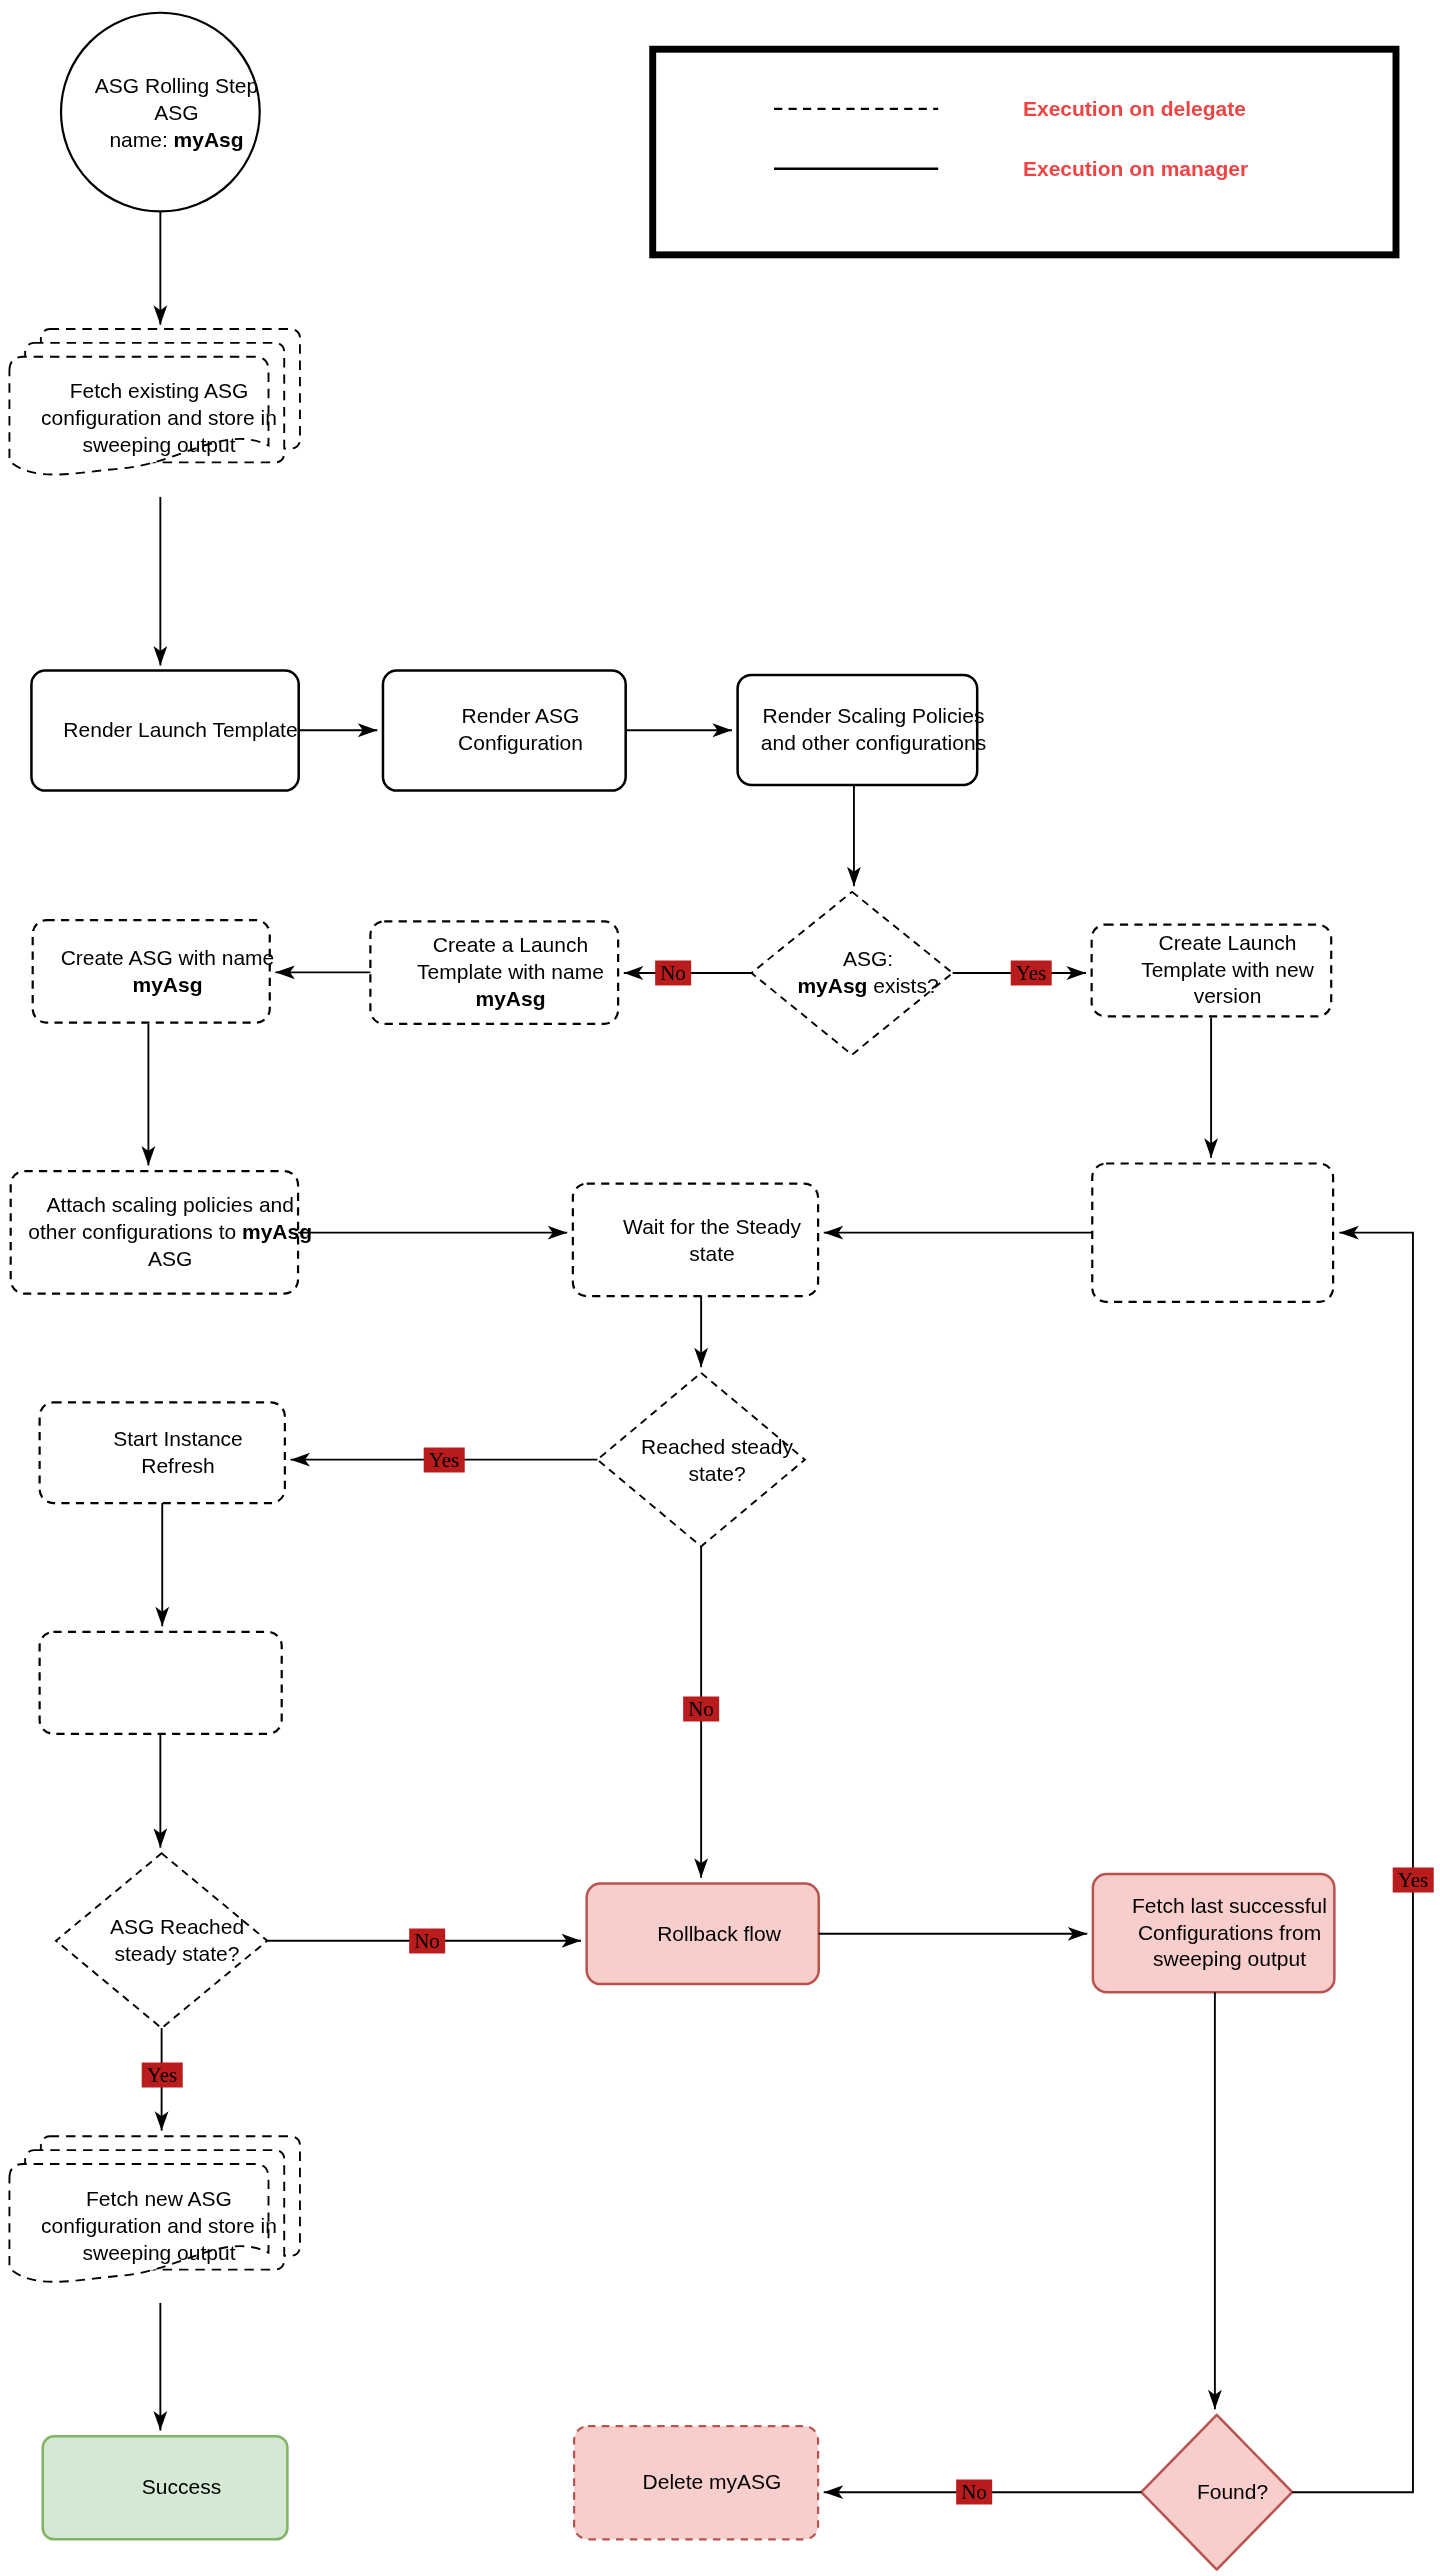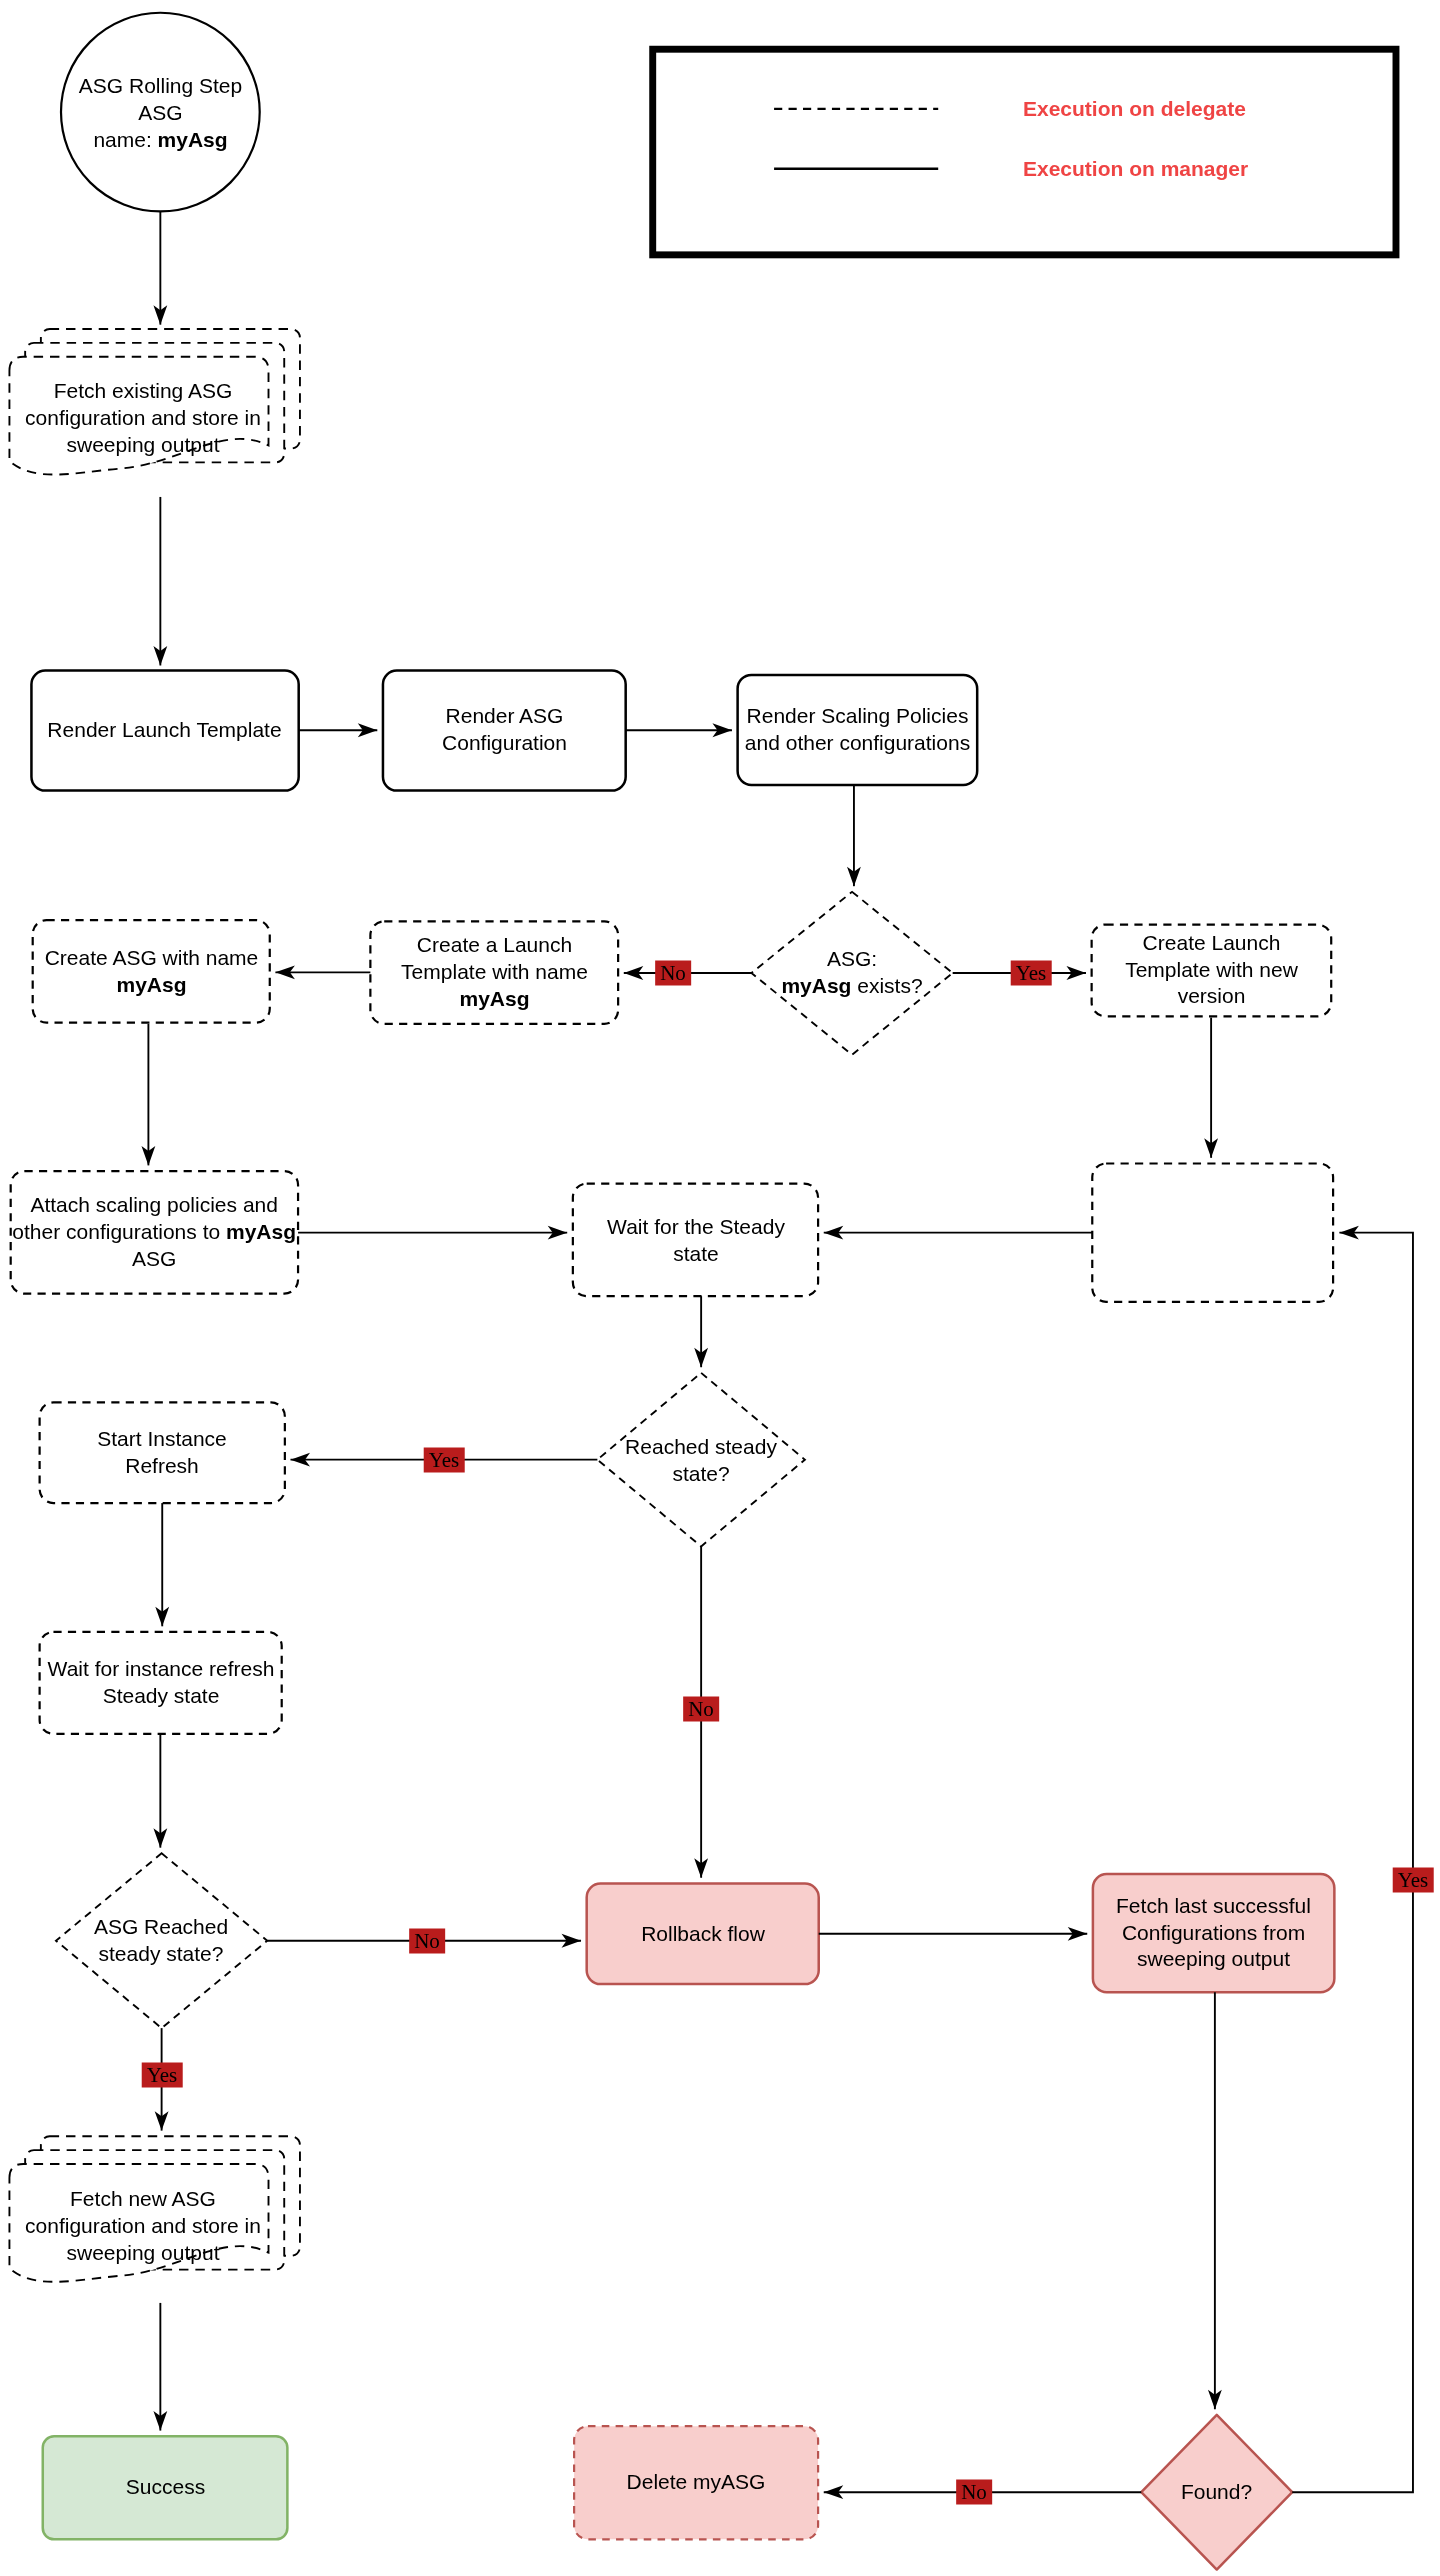--- a/index.html
+++ b/index.html
@@ -1,20 +1,20 @@
 <!DOCTYPE html>
 <html style="font-size:10px"><head>
 <meta charset="utf-8">
 <style>
   html,body{margin:0;padding:0;background:#ffffff;}
   body{font-family:"Liberation Sans", sans-serif;}
   #canvas{position:relative;width:1440px;height:2576px;background:#ffffff;overflow:hidden;}
   #wires{position:absolute;left:0;top:0;width:1440px;height:2576px;}
   .lbl{position:absolute;display:flex;align-items:center;justify-content:center;
-       font-size:21px;line-height:1.28;color:#000;}
+       font-size:21px;line-height:1.28;color:#000;padding-left:16px;}
   .txt{width:100%;text-align:center;}
   .b{font-weight:bold;}
   .edge-lbl{position:absolute;transform:translate(-50%,-50%);background:#b91c1c;
             padding:0 5px;font-size:21px;color:#000;white-space:nowrap;font-family:Liberation Serif, serif;}
   .legend-lbl{position:absolute;transform:translateY(-50%);font-size:21px;font-weight:bold;
               color:#ef4444;white-space:nowrap;}
 </style>
 </head>
 <body>
 
@@ -149,23 +149,20 @@
     <div class="txt">Wait for the Steady state</div>
   </div>
 
   <div class="lbl" style="left:58px;top:1402px;width:208px;height:101px;">
     <div class="txt">Start Instance Refresh</div>
   </div>
   <div class="lbl" style="left:613px;top:1409px;width:176px;height:104px;">
     <div class="txt">Reached steady state?</div>
   </div>
 
-  <div class="lbl" style="left:40px;top:1632px;width:242px;height:102px;">
-    <div class="txt">Wait for instance refresh Steady state</div>
-  </div>
 
   <div class="lbl" style="left:70px;top:1887px;width:182px;height:108px;">
     <div class="txt">ASG Reached steady state?</div>
   </div>
 
   <div class="lbl" style="left:587px;top:1884px;width:232px;height:101px;">
     <div class="txt">Rollback flow</div>
   </div>
   <div class="lbl" style="left:1099px;top:1874px;width:229px;height:118px;">
     <div class="txt">Fetch last successful Configurations from sweeping output</div>

